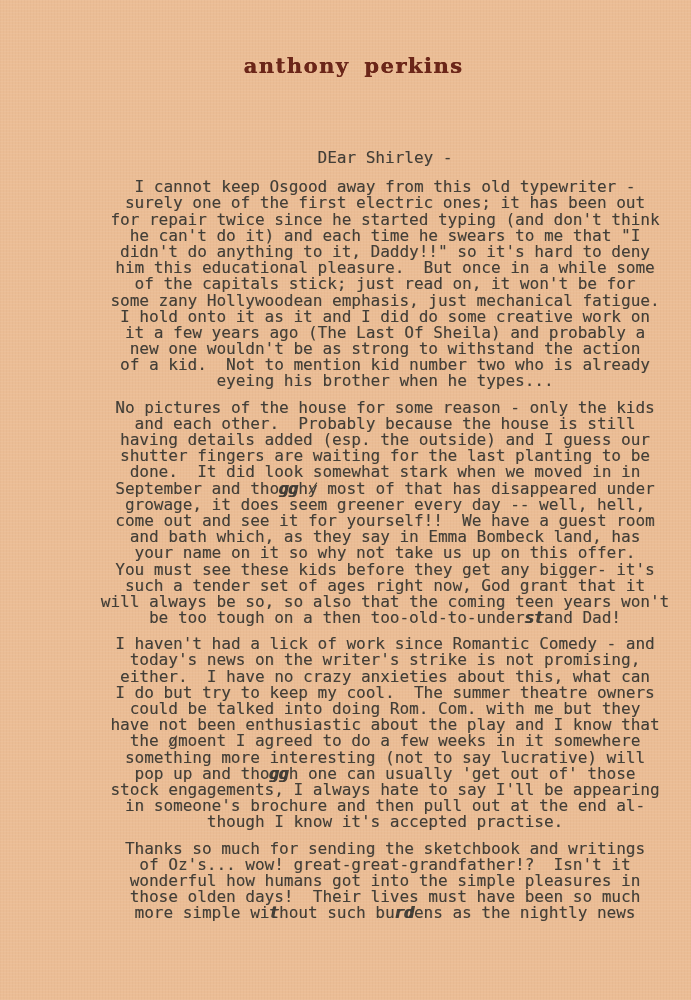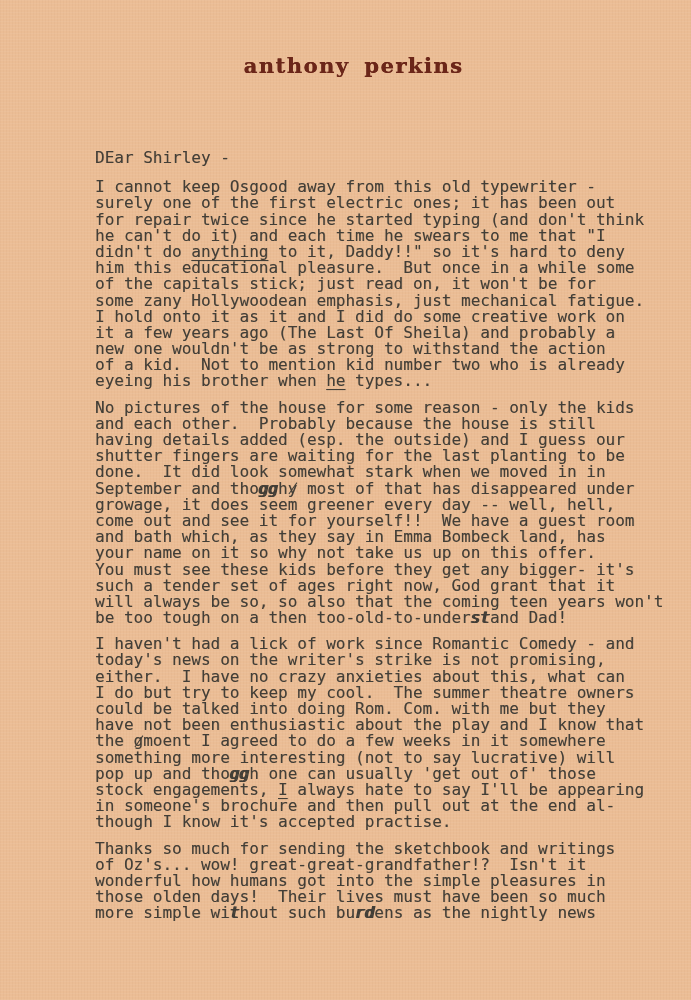--- a/index.html
+++ b/index.html
@@ -37,24 +37,24 @@
   .letter-body{
     position:absolute;
     top:150px;left:95px;
     width:580px;
     font-size:16px;
     line-height:16.2px;
     color:var(--ink);
     text-shadow:0.4px 0.3px 0 rgba(66,62,55,.35);
     white-space:pre;
   }
-  .para{margin:0 0 10px 0;}
+  .para{margin:0 0 10px 0;text-align:center;}
   .para:first-child{margin-bottom:13px;}
   .line{height:16.2px;}
-  .st-u{text-decoration:underline;text-underline-offset:2.5px;}
+  .st-u{text-underline-offset:2.5px;}
   .st-o{text-shadow:0.9px 0 0 currentColor,-0.9px 0.2px 0 currentColor;font-style:italic;}
   .st-x{position:relative;display:inline-block;}
   .st-x::after{
     content:"";position:absolute;left:-2px;right:-2px;top:48%;
     border-top:1.4px solid var(--ink);
     transform:rotate(-55deg);
   }
 </style>
 </head>
 <body>

